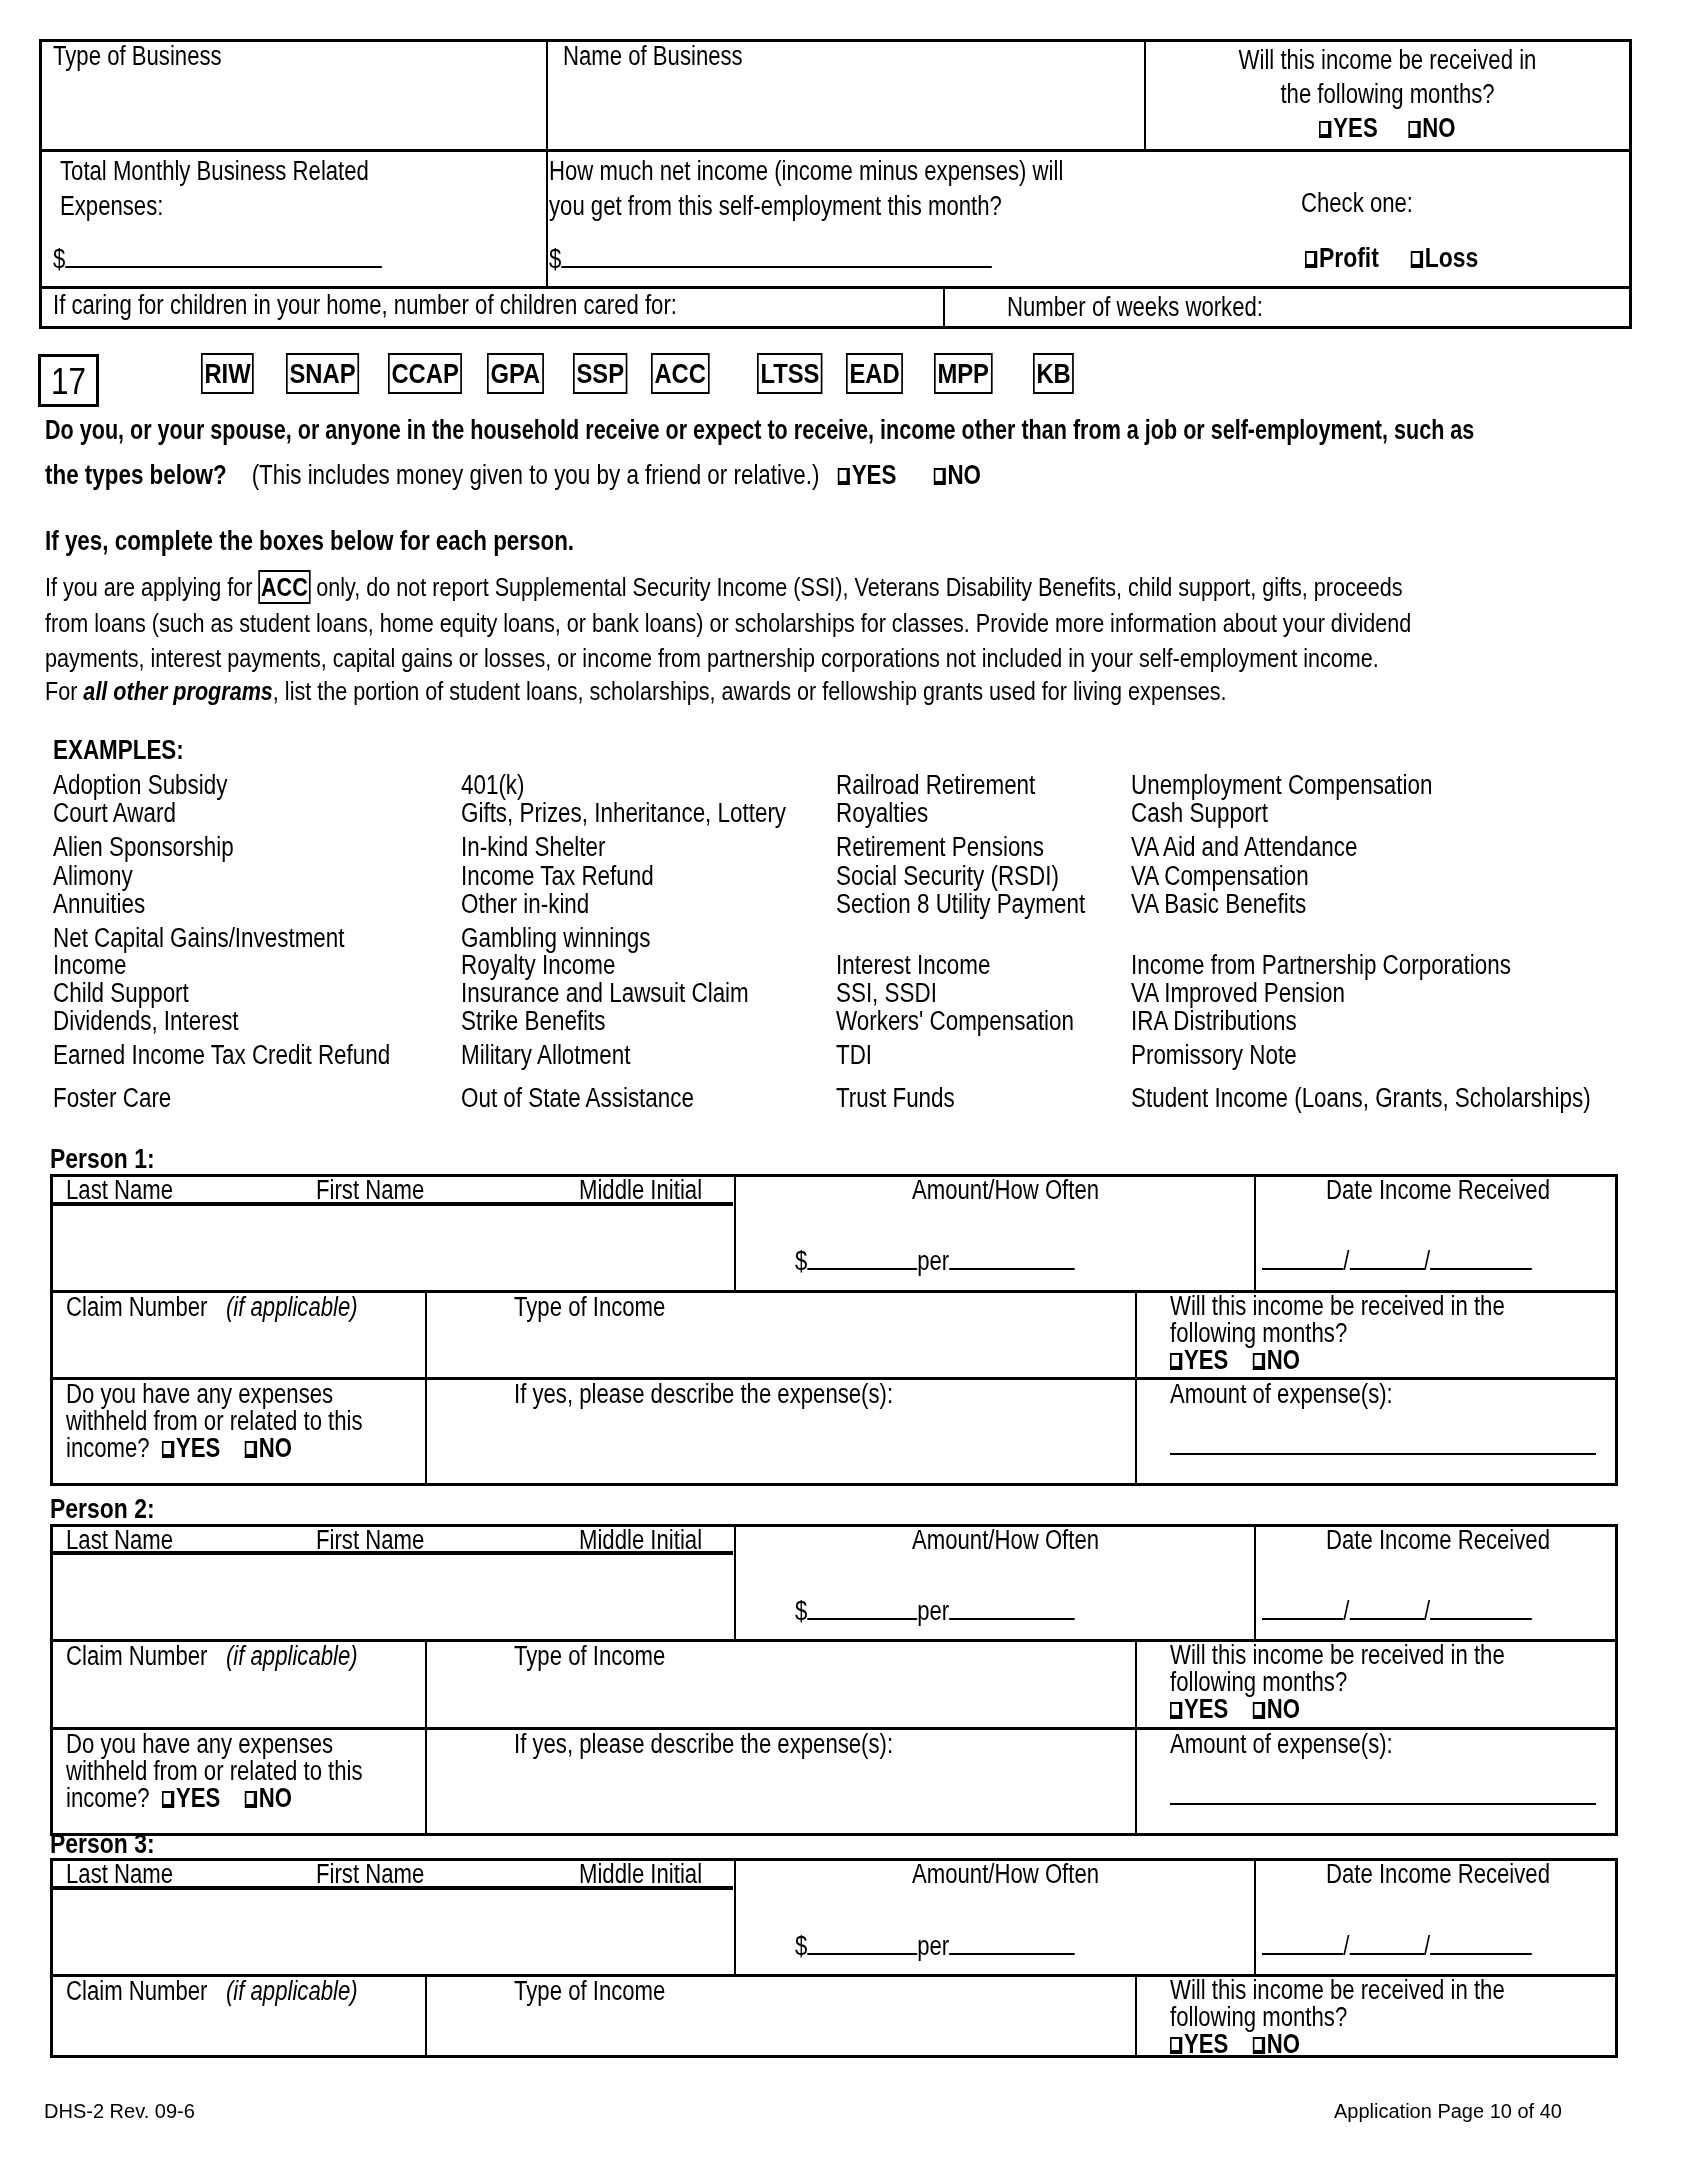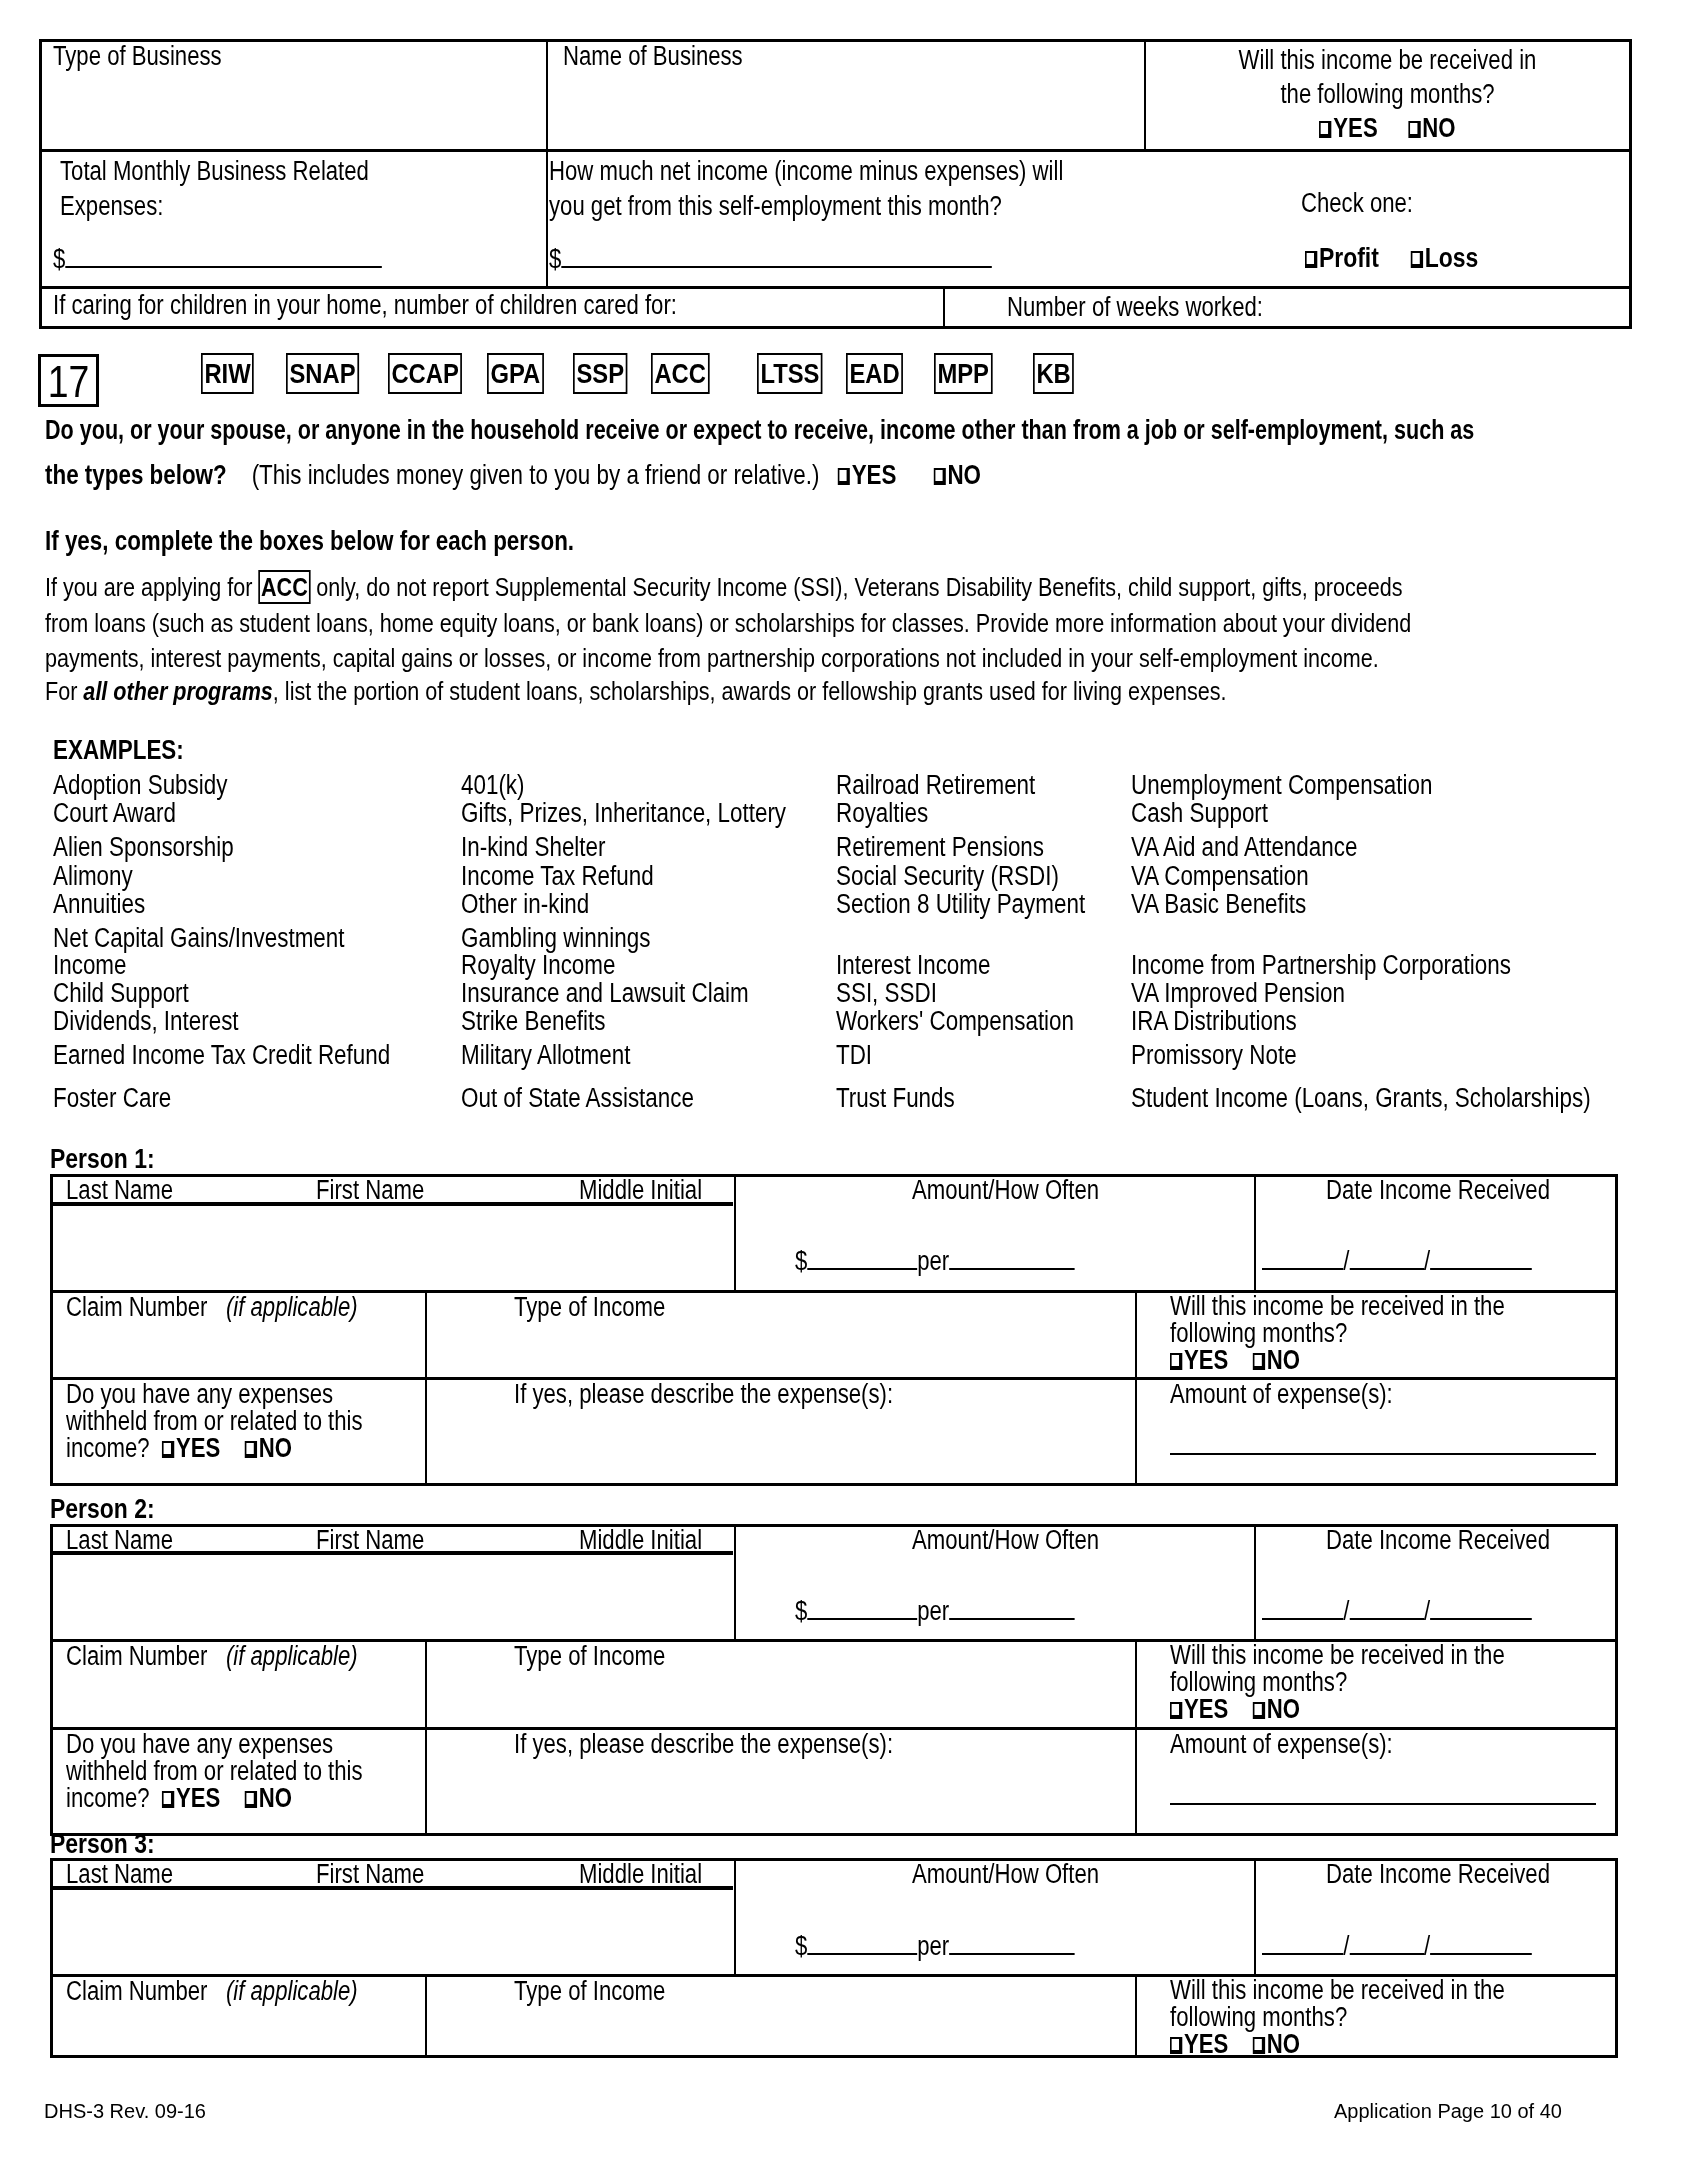--- a/index.html
+++ b/index.html
@@ -66,21 +66,21 @@
     <span><span class="cb"></span><span>Profit</span></span>
     &nbsp;&nbsp;&nbsp;
     <span><span class="cb"></span><span>Loss</span></span>
   </div>
 
   <div class="t" style="left:53px;top:292px;">If caring for children in your home, number of children cared for:</div>
   <div class="t" style="left:1007px;top:294px;">Number of weeks worked:</div>
 </div>
 
 <div>
-  <div class="box" style="left:38px;top:354px;width:61px;height:53px;border-width:3px;font-size:44px;line-height:50px;text-align:center;">
+  <div class="box" style="left:38px;top:354px;width:61px;height:53px;border-width:3px;font-size:37px;line-height:50px;text-align:center;">
     <span style="display:inline-block;transform:scaleX(0.85);">17</span>
   </div>
   <div id="programs">
       <div class="prog" style="left: 201px;">RIW</div>
       <div class="prog" style="left: 286px;">SNAP</div>
       <div class="prog" style="left: 388px;">CCAP</div>
       <div class="prog" style="left: 487px;">GPA</div>
       <div class="prog" style="left: 573px;">SSP</div>
       <div class="prog" style="left: 651px;">ACC</div>
       <div class="prog" style="left: 757px;">LTSS</div>
@@ -258,15 +258,15 @@
       <div class="t" style="left:514px;top:1978px;">Type of Income</div>
       <div class="abs" style="left:431px;top:2010px;width:698px;height:48px;"></div>
       <div class="t" style="left:1170px;top:1977px;line-height:27px;">
         <div>Will this income be received in the</div>
         <div>following months?</div>
         <div><span class="chk"><span class="cb"></span><span>YES</span></span>&nbsp;&nbsp;&nbsp;&nbsp;<span class="chk"><span class="cb"></span><span>NO</span></span></div>
       </div>
     </div>
   </div>
 
-<div class="foot" style="left:44px;top:2100px;">DHS-3 Rev. 09-16</div>
+<div class="foot" style="left:44px;top:2100px;">DHS-2 Rev. 09-6</div>
 <div class="foot" style="left:1334px;top:2100px;">Application Page 10 of 40</div>
 
 
 </body></html>

